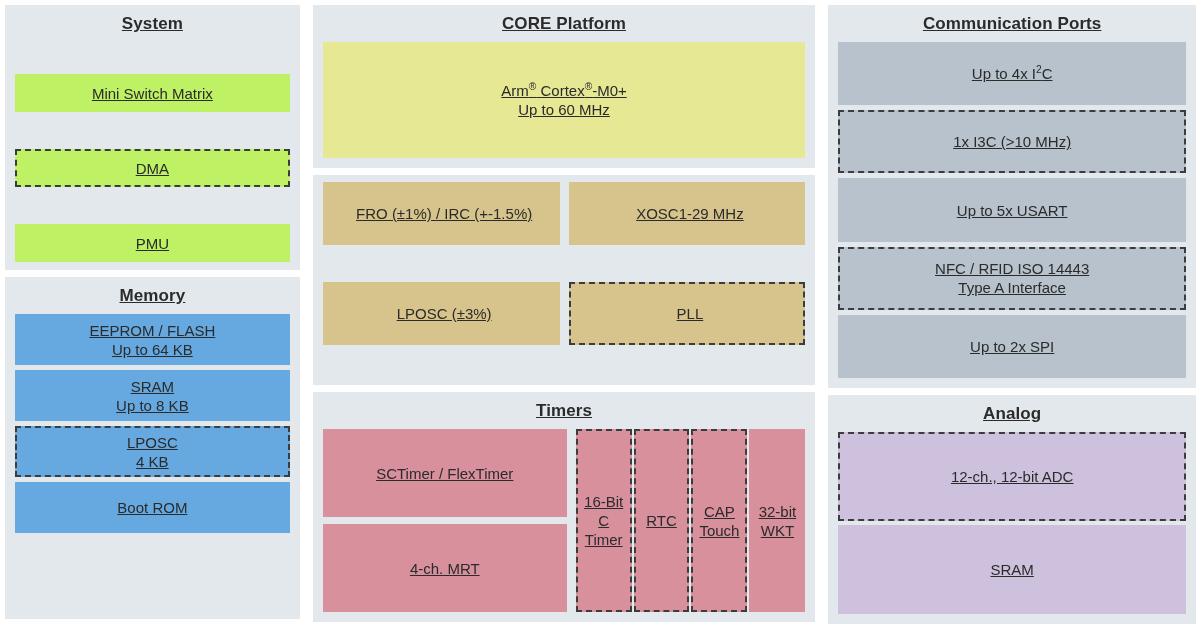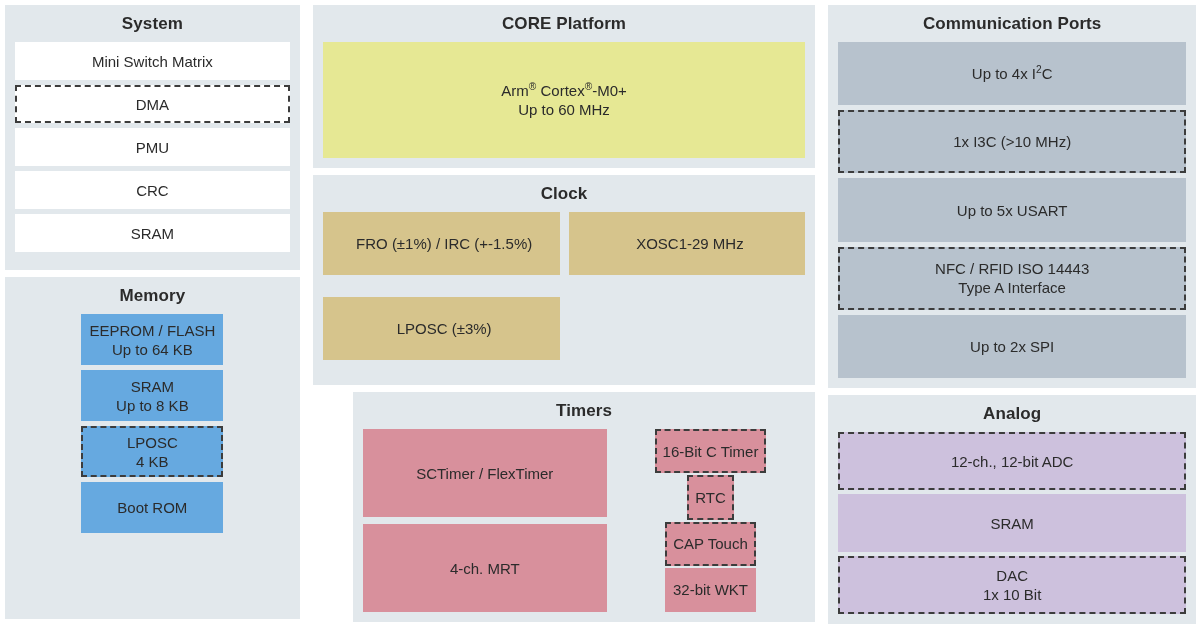--- a/index.html
+++ b/index.html
@@ -25,20 +25,21 @@
     padding: 5px 4px 4px 5px;
     gap: 13px;
   }
 
   .column {
     display: flex;
     flex-direction: column;
     gap: 7px;
     height: 100%;
     box-sizing: border-box;
+    text-decoration: underline;
   }
   .col-left   { width: 295px; }
   .col-middle { width: 503px; }
   .col-right  { width: 368px; }
 
   .panel {
     background: #e2e8ec;
     box-sizing: border-box;
     padding: 7px 10px 10px 10px;
     display: flex;
@@ -84,61 +85,59 @@
   }
 
   .block .txt { display: block; }
   .block sup {
     font-size: 0.68em;
     vertical-align: super;
     line-height: 0;
   }
 
   
-  .fill-system  { background: #ffffff; }
+  .fill-system  { background: #bef264; margin-top: 32px; }
   .fill-memory  { background: #66a9e0; }
   .fill-core    { background: #e6e894; }
   .fill-clock   { background: #d6c48c; }
   .fill-timers  { background: #d8909c; }
   .fill-comms   { background: #b7c2cd; }
   .fill-analog  { background: #cdc1dd; }
 
   
   #panel-system  { height: 265px; }
   #panel-system .block { height: 38px; }
 
-  #panel-memory  { height: 342px; align-items: center; }
+  #panel-memory  { height: 342px; }
   #panel-memory .block { height: 51px; }
 
   
   #panel-core { height: 163px; }
   #panel-core .block { flex: 1; text-align: center; }
 
   #panel-clock { height: 210px; }
   #panel-clock .block { height: 63px; padding-left: 12px; }
 
-  #panel-timers { height: 230px; margin-left: 40px; }
+  #panel-timers { height: 230px; }
   .timers-layout {
     display: flex;
     gap: 9px;
     flex: 1;
   }
   .timers-col-left {
     display: flex;
     flex-direction: column;
     gap: 7px;
     width: 244px;
   }
   .timers-col-left .block { flex: 1; }
   .timers-col-right {
     display: flex;
-    flex-direction: column;
     gap: 2px;
     flex: 1;
-    align-items: center;
   }
   .timers-col-right .block { flex: 1; }
 
   
   #panel-comms { height: 383px; }
   #panel-comms .blocks { gap: 5px; }
   #panel-comms .block { flex: 1; }
 
   #panel-analog { height: 229px; }
   #panel-analog .blocks { gap: 4px; }
@@ -209,30 +208,32 @@
         <div class="block fill-core">
           <div>
             <span class="txt"><span>Arm</span><sup>®</sup><span> Cortex</span><sup>®</sup><span>-M0+</span></span>
             <span class="txt">Up to 60 MHz</span>
           </div>
         </div>
       </div>
     </section>
 
     <section class="panel" id="panel-clock">
-      <div class="panel-title">Clock</div>
       <div class="blocks grid2">
         <div class="block fill-clock">
           <span class="txt">FRO (±1%) / IRC (+-1.5%)</span>
         </div>
         <div class="block fill-clock">
           <span class="txt">XOSC1-29 MHz</span>
         </div>
         <div class="block fill-clock">
           <span class="txt">LPOSC (±3%)</span>
+        </div>
+        <div class="block fill-clock dashed">
+          <span class="txt">PLL</span>
         </div>
       </div>
     </section>
 
     <section class="panel" id="panel-timers">
       <div class="panel-title">Timers</div>
       <div class="timers-layout">
         <div class="timers-col-left">
           <div class="block fill-timers">
             <span class="txt">SCTimer / FlexTimer</span>
@@ -288,24 +289,18 @@
 
     <section class="panel" id="panel-analog">
       <div class="panel-title">Analog</div>
       <div class="blocks">
         <div class="block fill-analog dashed">
           <span class="txt">12-ch., 12-bit ADC</span>
         </div>
         <div class="block fill-analog">
           <span class="txt">SRAM</span>
         </div>
-        <div class="block fill-analog dashed">
-          <div>
-            <span class="txt">DAC</span>
-            <span class="txt">1x 10 Bit</span>
-          </div>
-        </div>
       </div>
     </section>
 
   </div>
 
 </div>
 
 </body></html>

